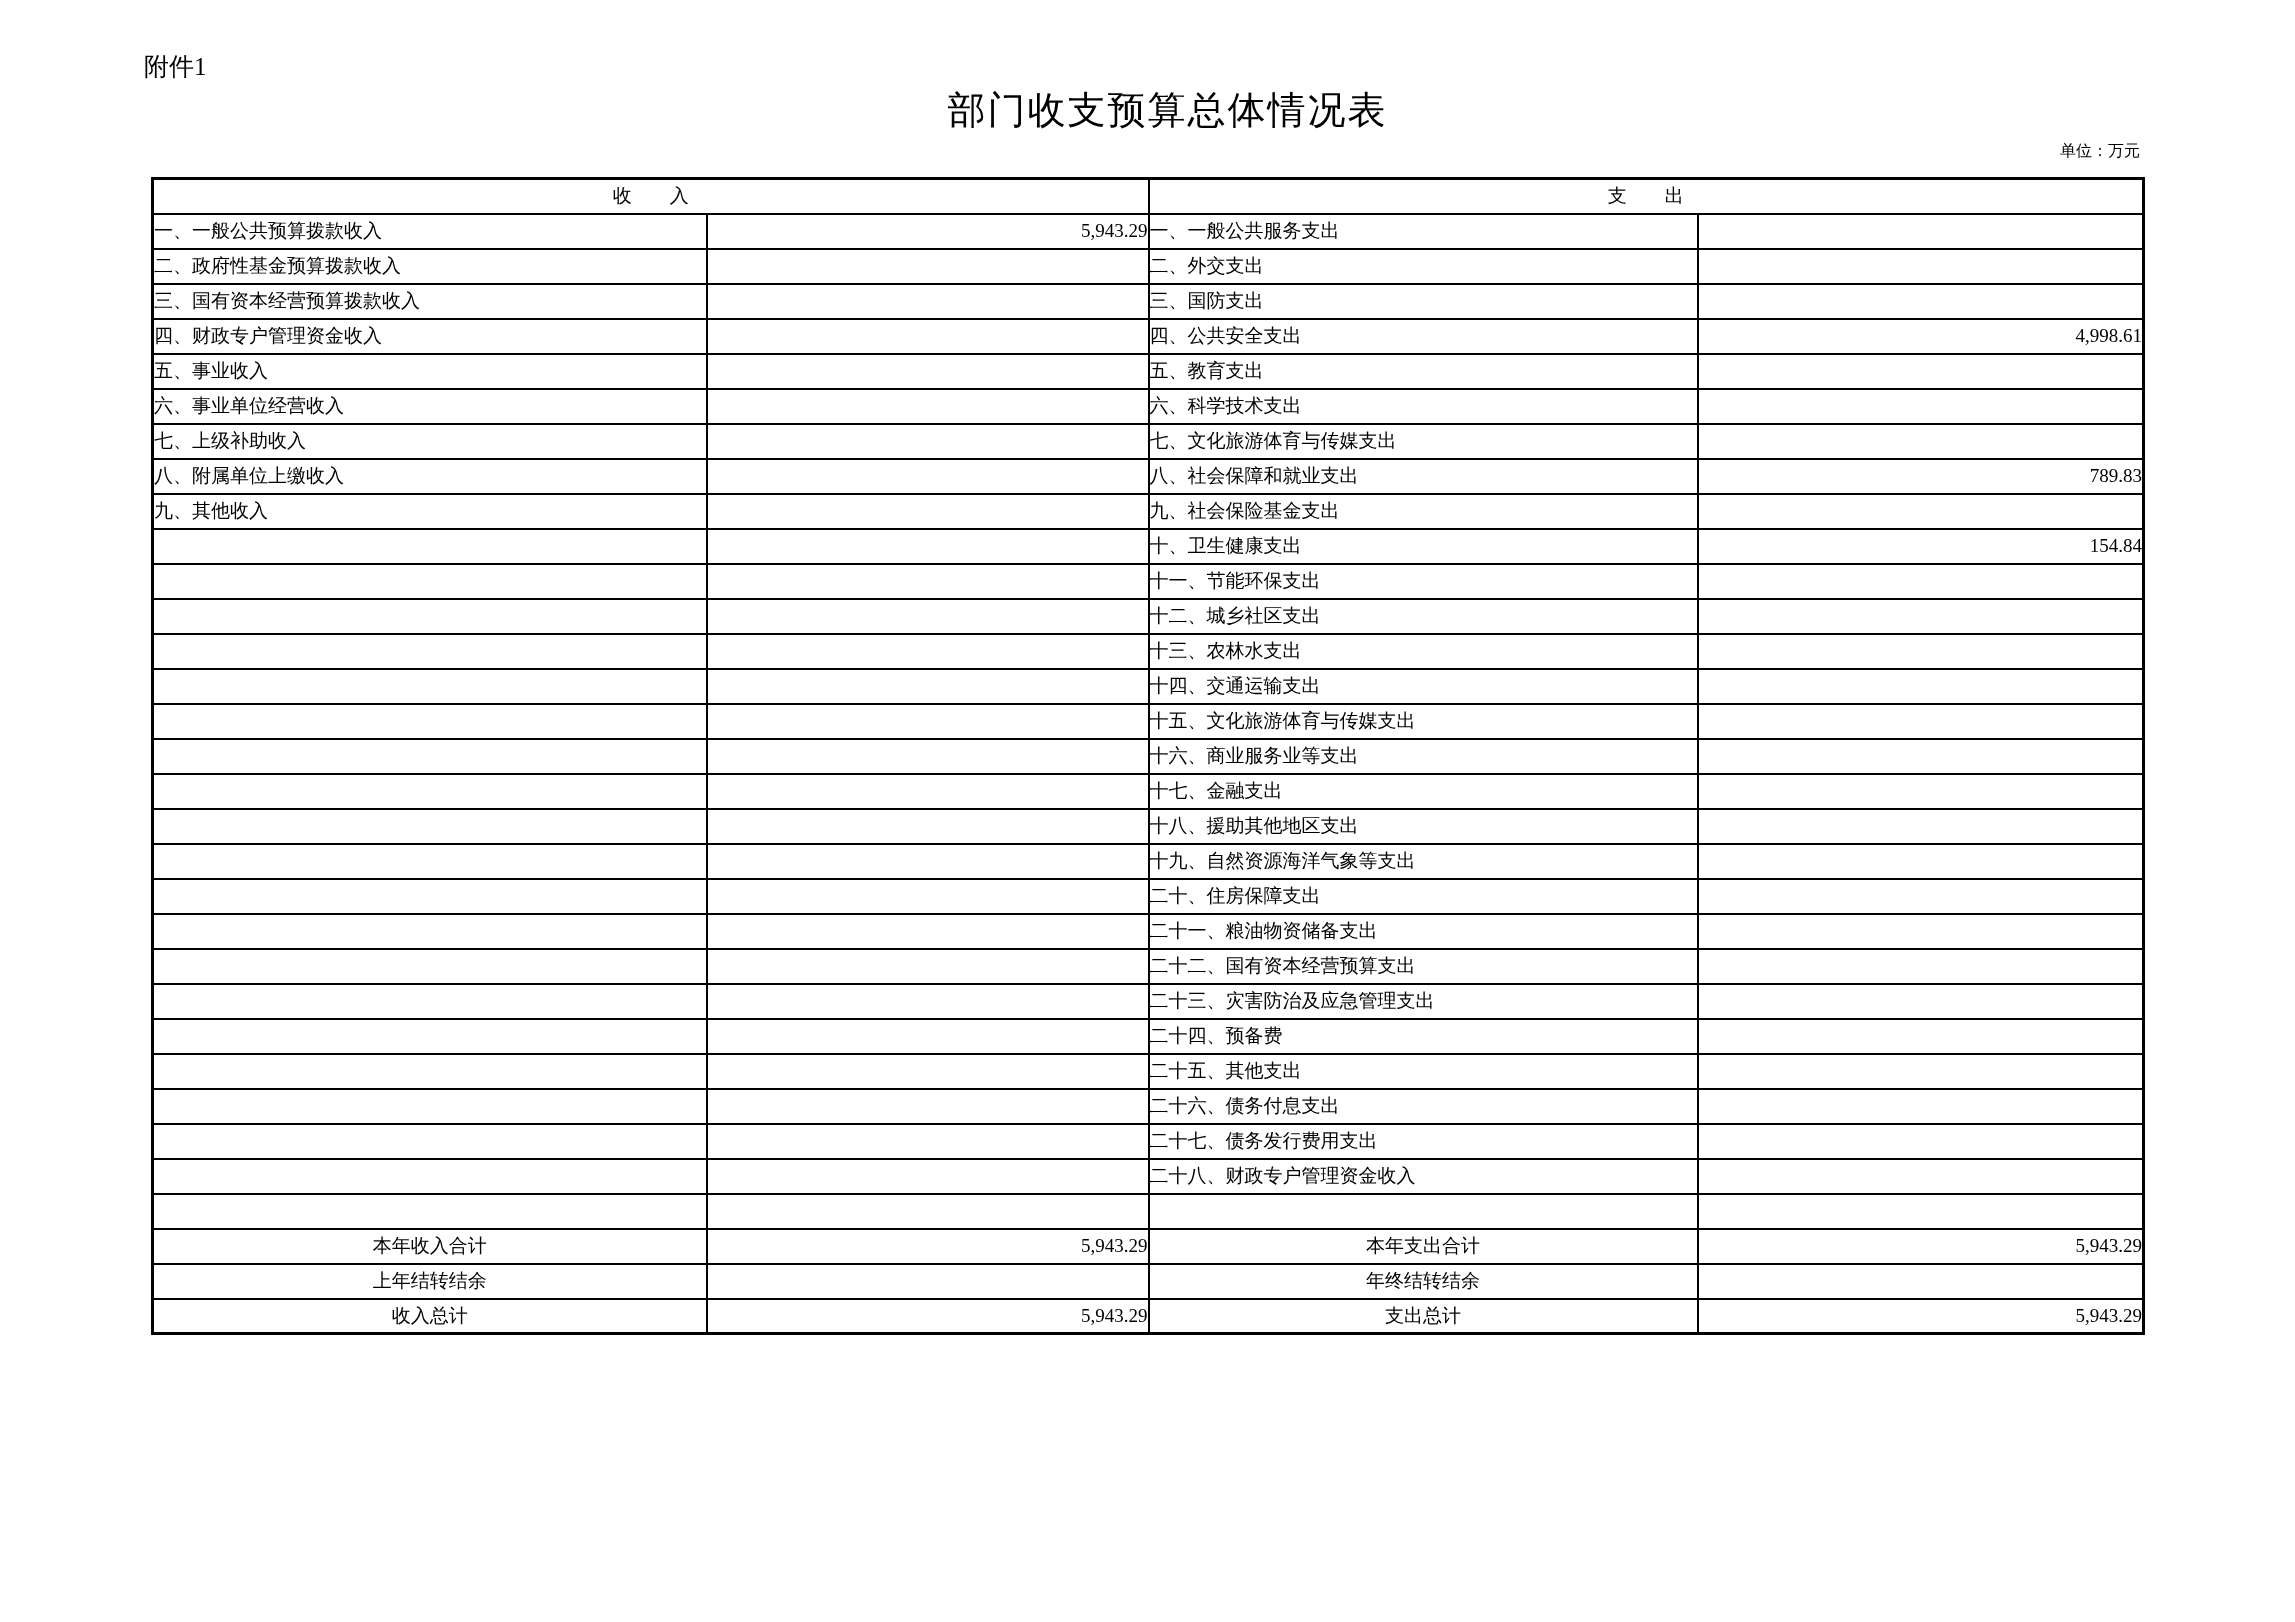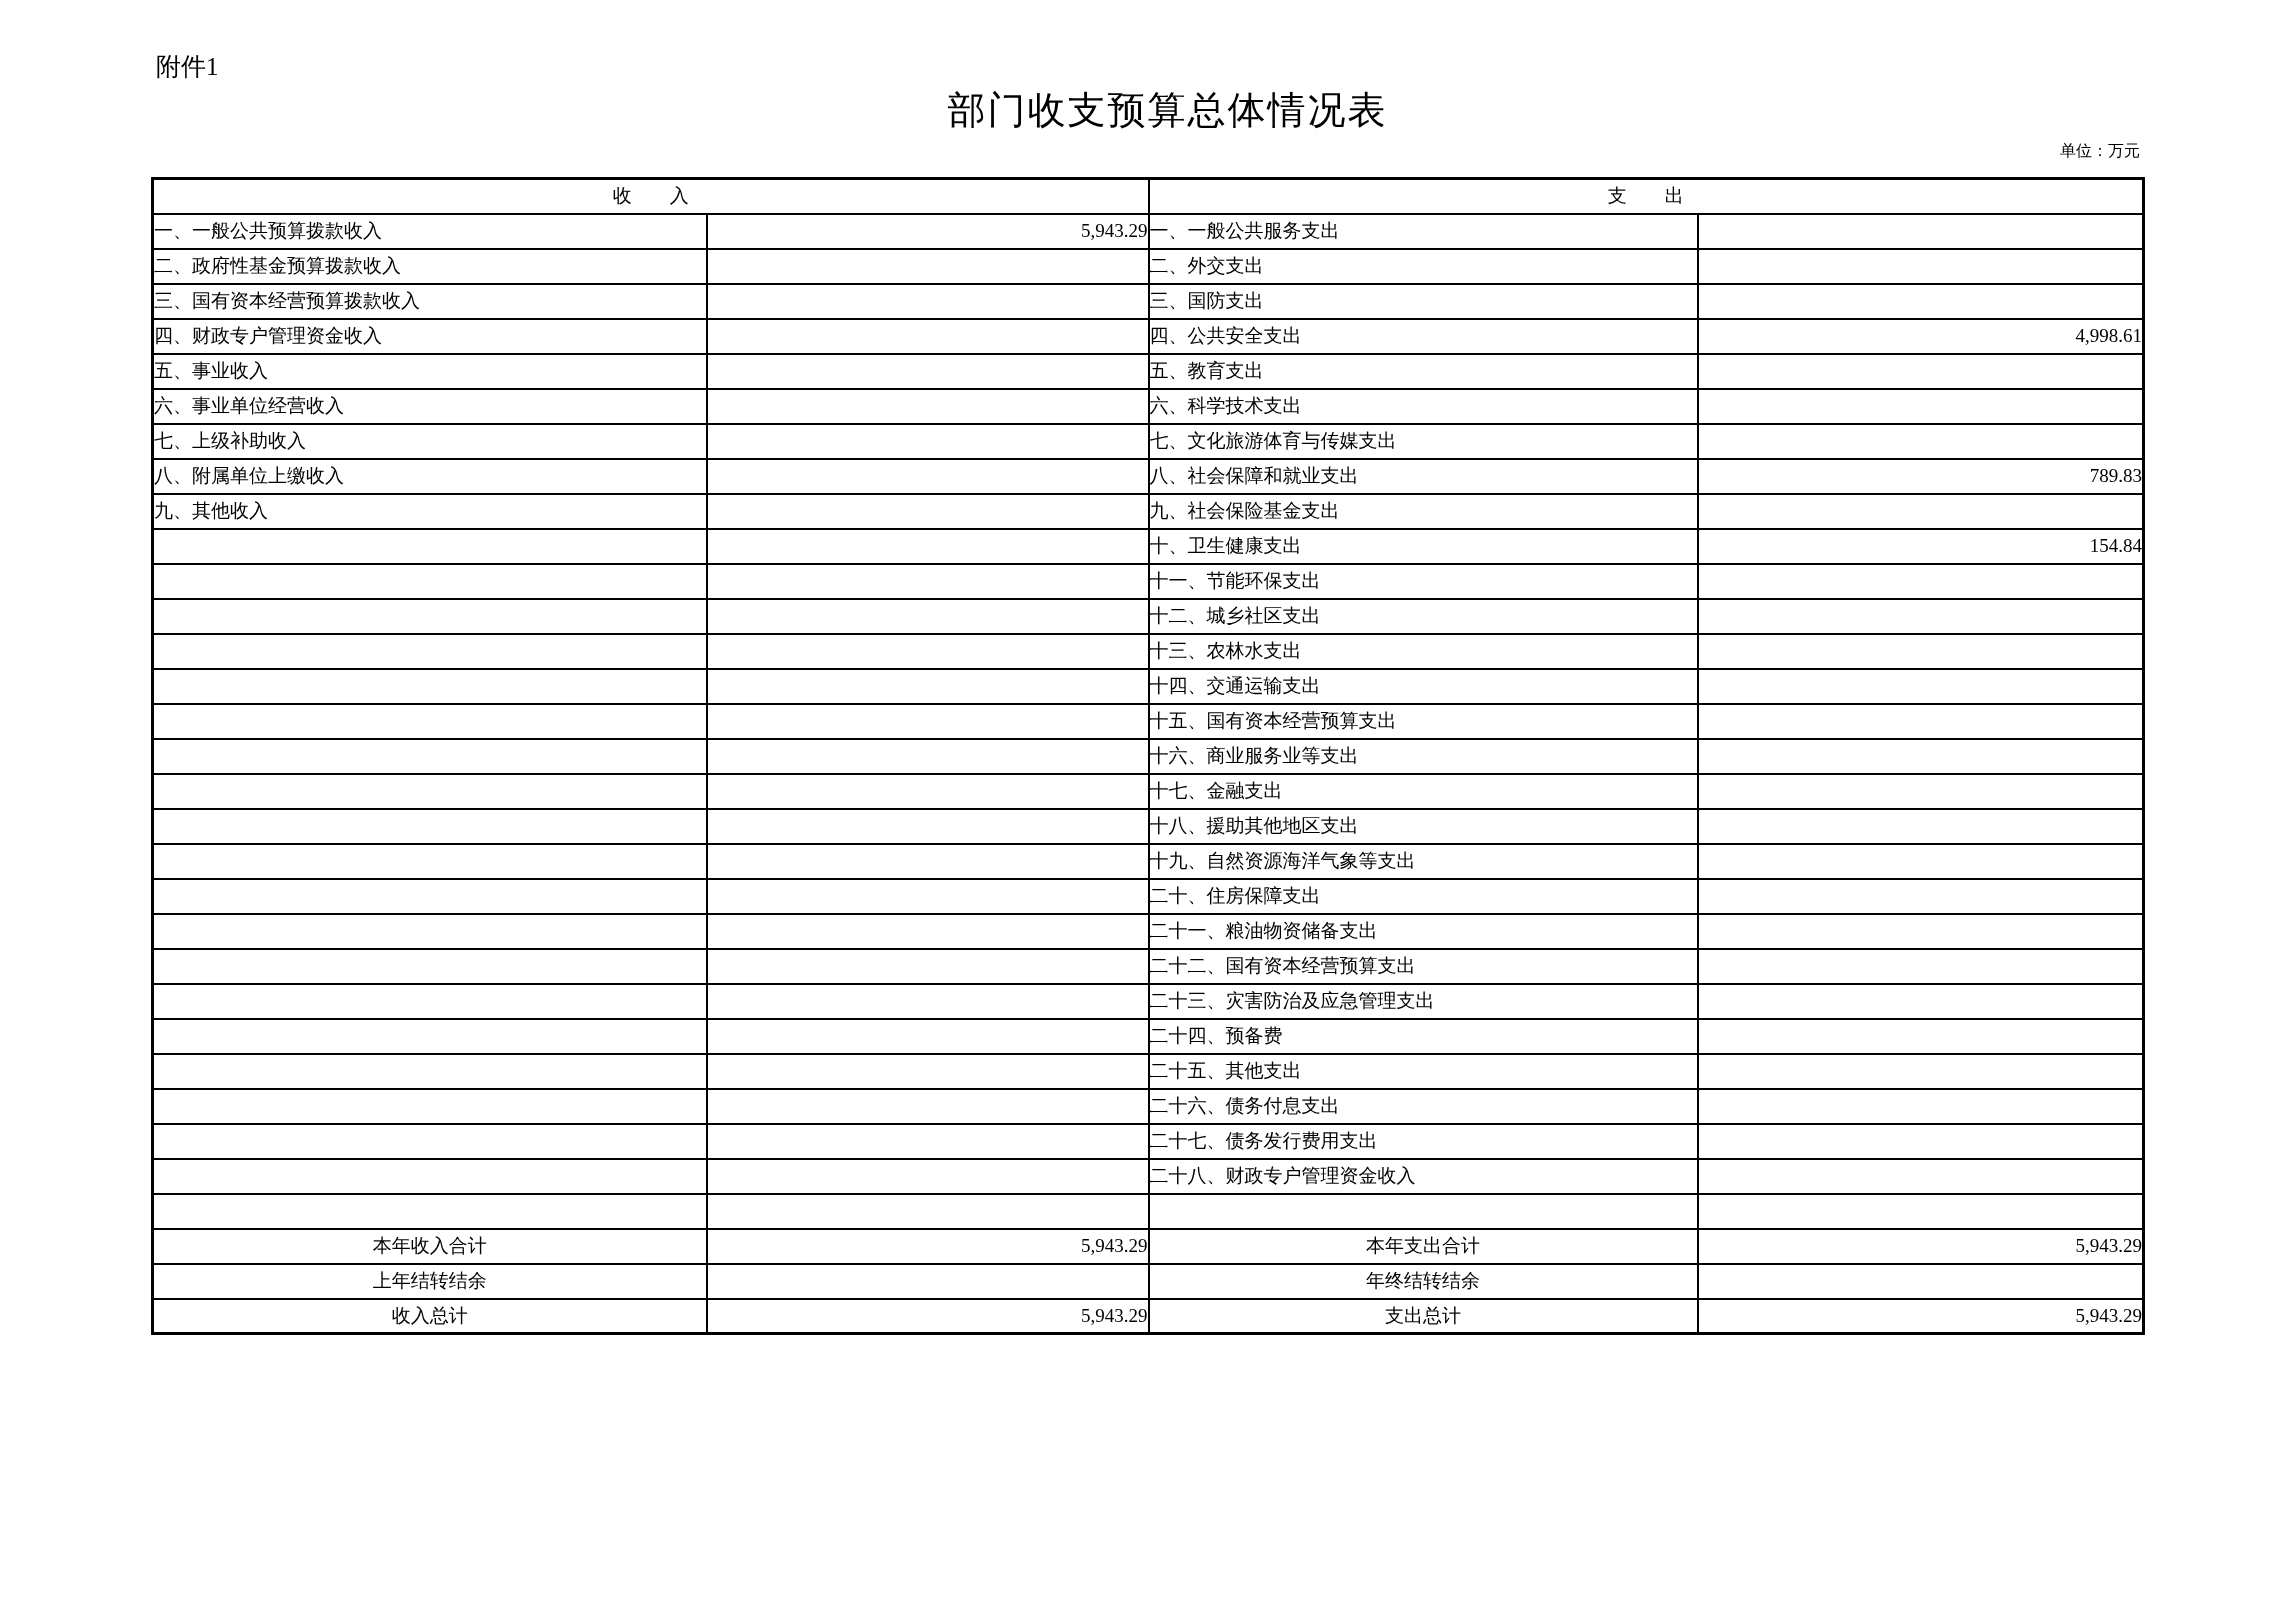--- a/index.html
+++ b/index.html
@@ -7,21 +7,21 @@
   body {
     width: 2295px;
     height: 1623px;
     background: #ffffff;
     position: relative;
     color: #000000;
     font-family: "Liberation Serif", "DejaVu Serif", serif;
   }
   .attachment-label {
     position: absolute;
-    left: 156px;
+    left: 144px;
     top: 50px;
     font-size: 25px;
   }
   .page-title {
     position: absolute;
     left: 0;
     top: 85px;
     width: 100%;
     text-align: center;
     font-size: 38px;
@@ -161,21 +161,21 @@
       </tr>
       <tr>
         <td class="item-cell"></td>
         <td class="value-cell"></td>
         <td class="item-cell">十四、交通运输支出</td>
         <td class="value-cell"></td>
       </tr>
       <tr>
         <td class="item-cell"></td>
         <td class="value-cell"></td>
-        <td class="item-cell">十五、国有资本经营预算支出</td>
+        <td class="item-cell">十五、文化旅游体育与传媒支出</td>
         <td class="value-cell"></td>
       </tr>
       <tr>
         <td class="item-cell"></td>
         <td class="value-cell"></td>
         <td class="item-cell">十六、商业服务业等支出</td>
         <td class="value-cell"></td>
       </tr>
       <tr>
         <td class="item-cell"></td>

